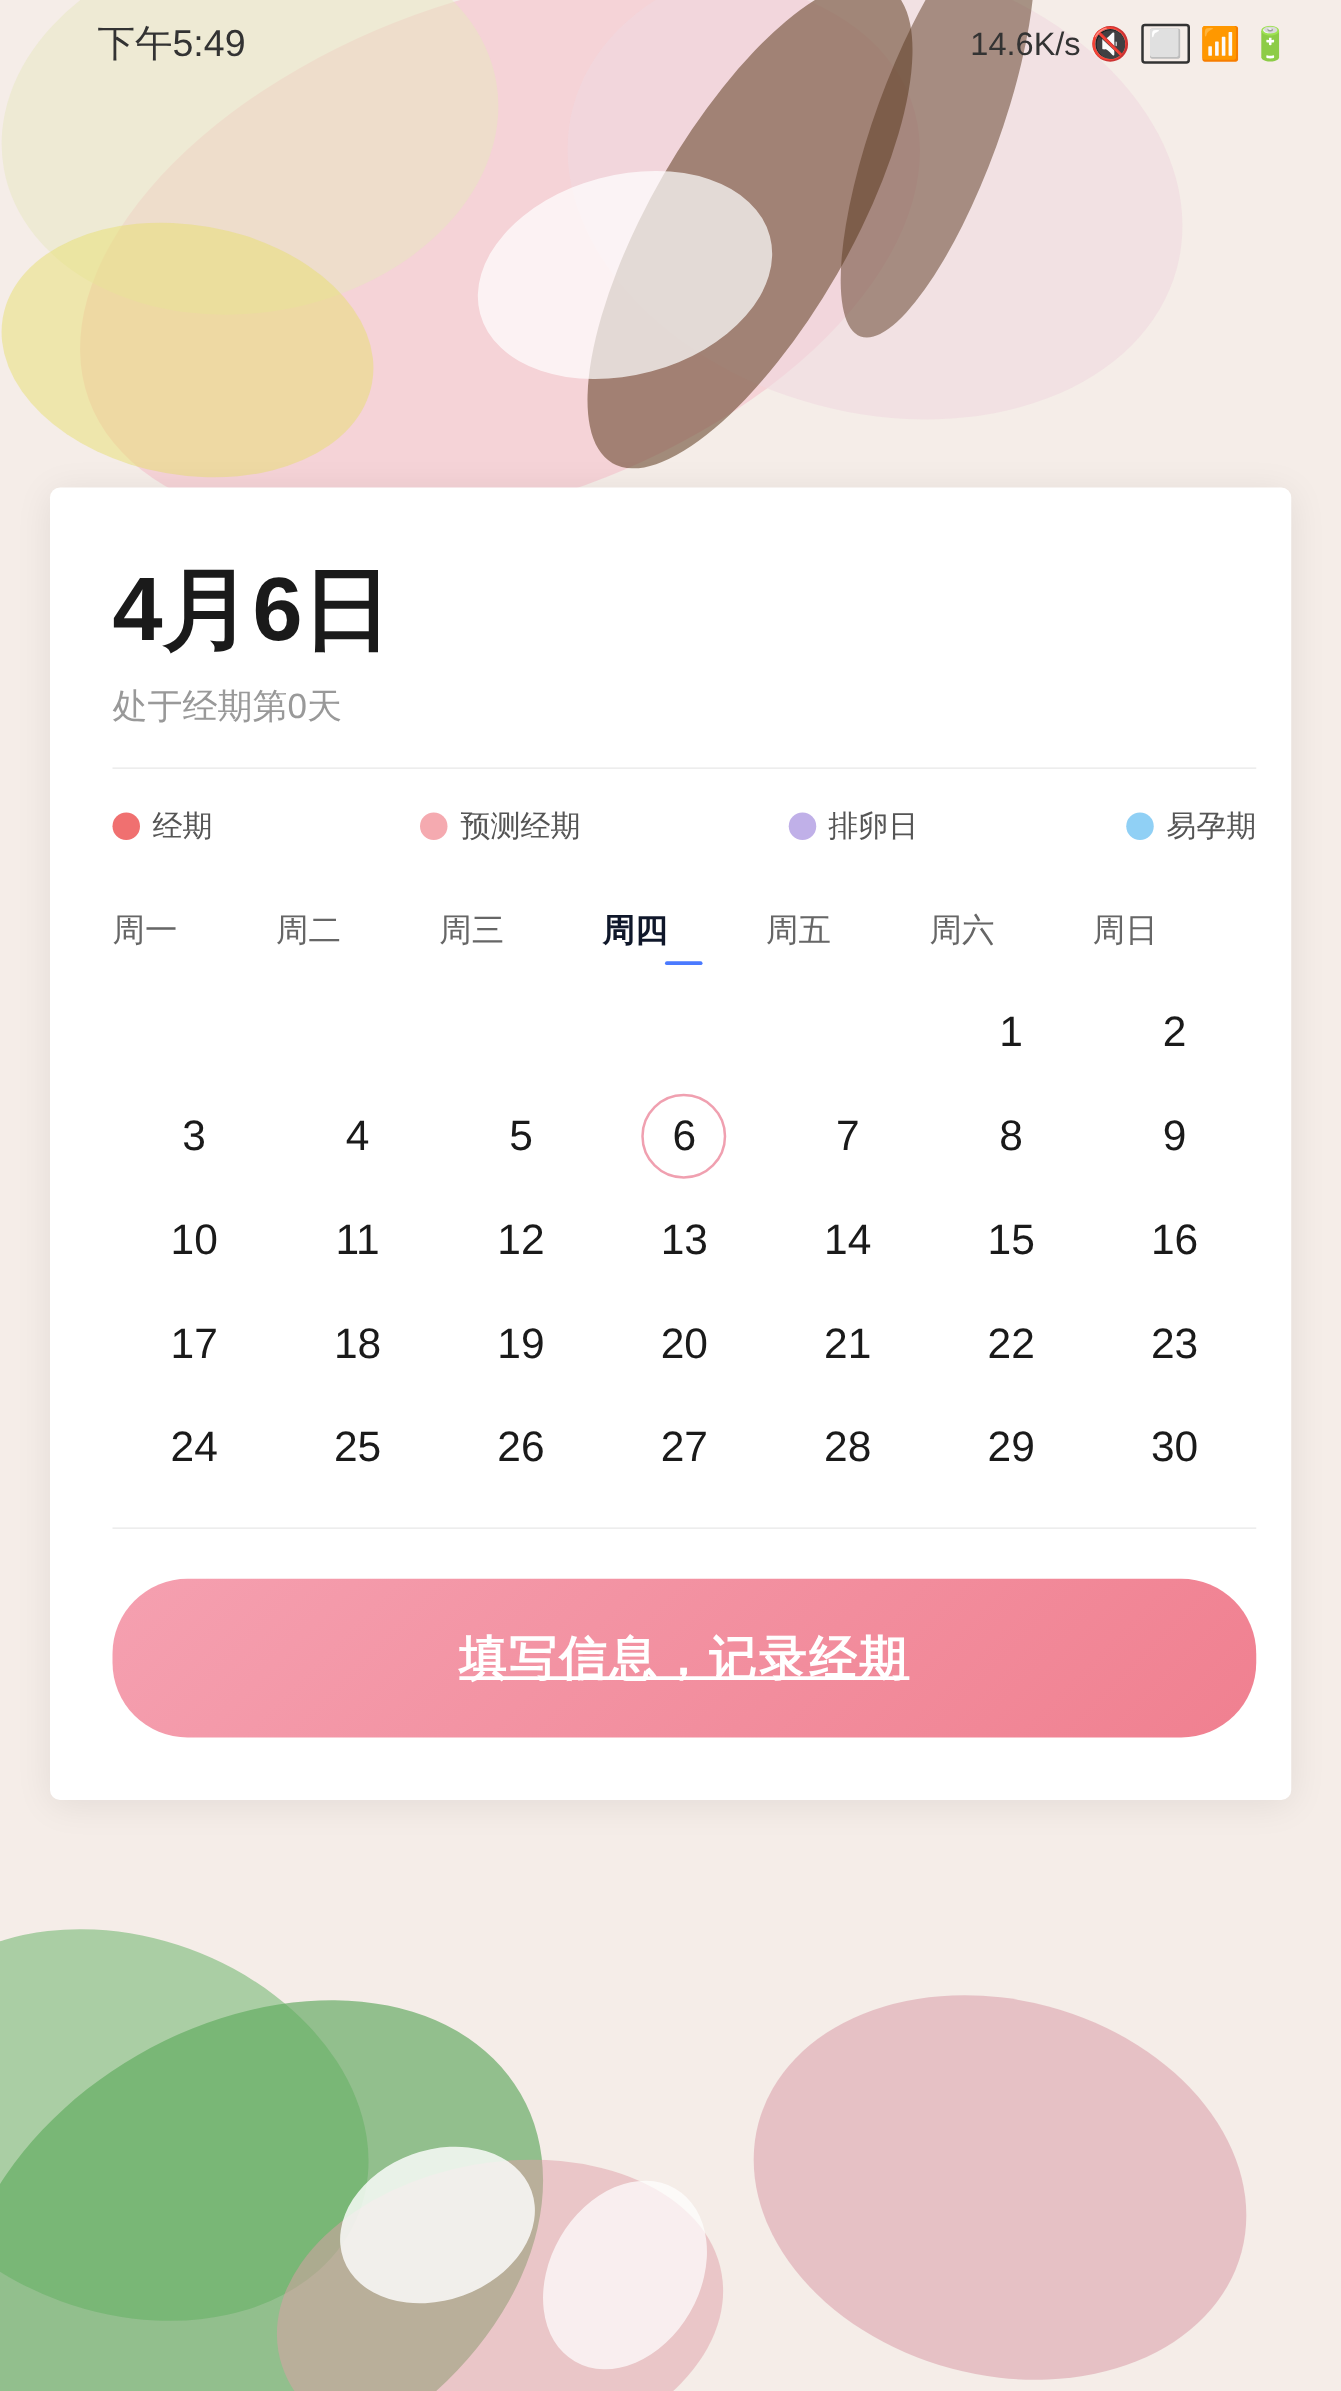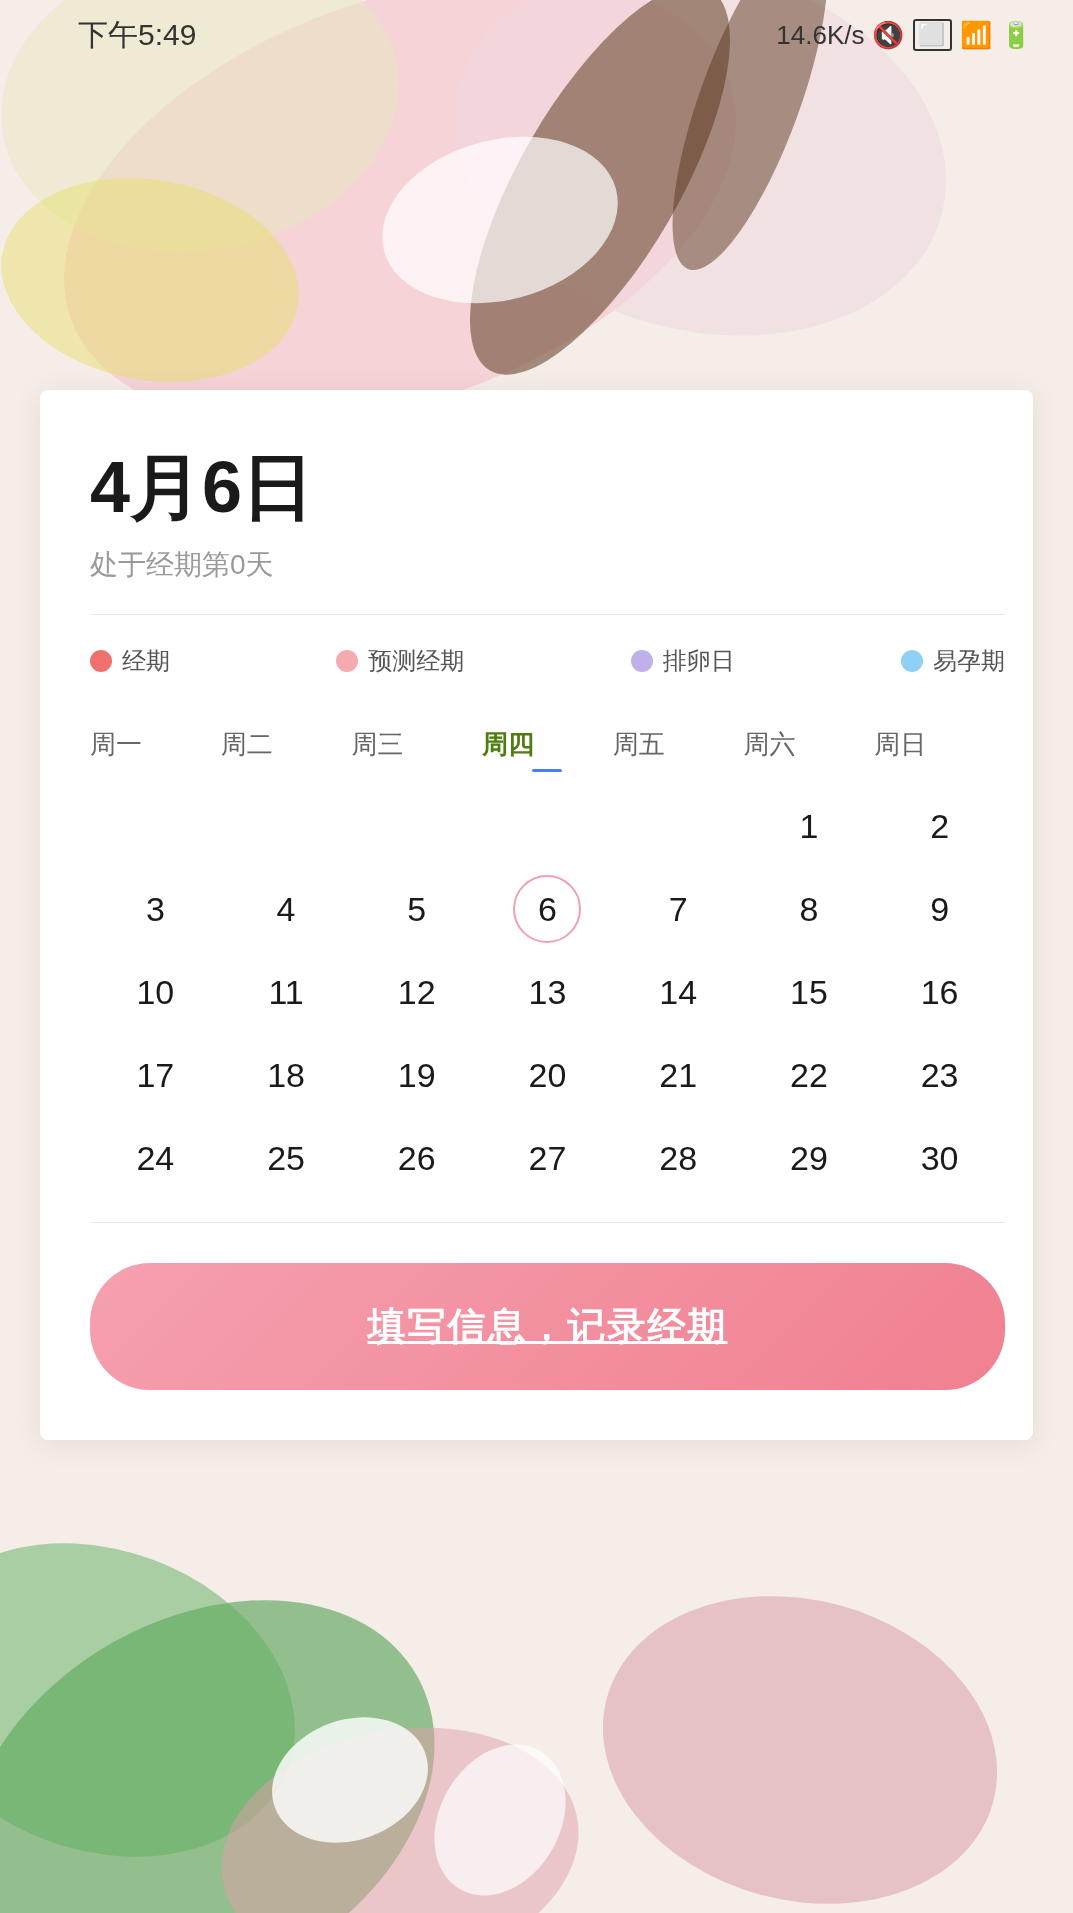--- a/index.html
+++ b/index.html
@@ -110,21 +110,21 @@
       margin-bottom: 20px;
     }
 
     .weekday {
       font-size: 26px;
       color: #666;
       padding: 10px 0;
     }
 
     .weekday.active {
-      color: #4d7c0f;
+      color: #0f172a;
       font-weight: 600;
       position: relative;
     }
 
     .weekday.active::after {
       content: '';
       position: absolute;
       bottom: 0;
       left: 50%;
       transform: translateX(-50%);

